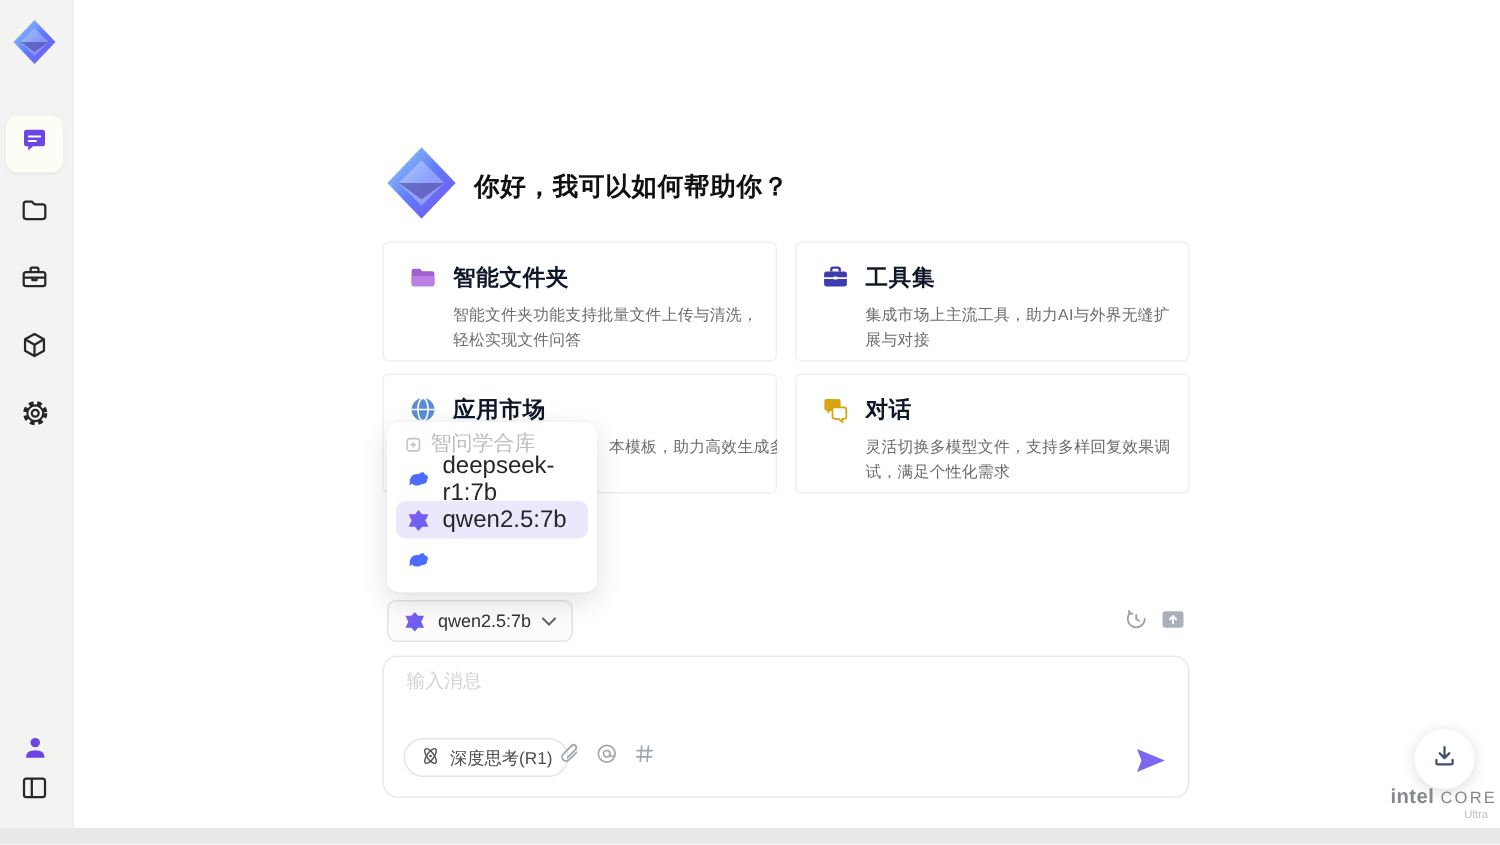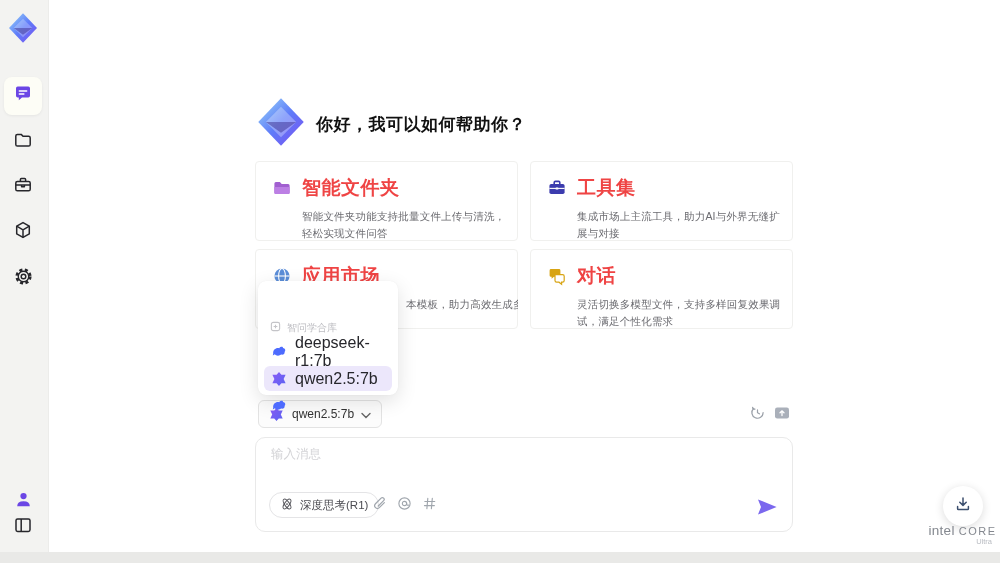--- a/index.html
+++ b/index.html
@@ -25,28 +25,28 @@
   .greeting{position:absolute;left:316px;top:113px;font-size:17px;font-weight:bold;color:#111;letter-spacing:.5px;}
 
   
   .card{position:absolute;width:263px;height:80px;background:#fff;border:1px solid #f0f0ee;border-radius:4px;box-sizing:border-box;padding:13px 10px 0 16px;cursor:pointer;}
   .card1{left:255px;top:161px;}
   .card2{left:530px;top:161px;}
   .card3{left:255px;top:249px;}
   .card4{left:530px;top:249px;}
   .card-head{display:flex;align-items:center;gap:10px;}
   .card-icon{width:20px;height:20px;flex:0 0 20px;}
-  .card-title{font-size:19px;font-weight:bold;color:#ef4444;letter-spacing:.5px;}
+  .card-title{font-size:15px;font-weight:bold;color:#0f172a;letter-spacing:.5px;}
   .card-desc{margin:7px 0 0 30px;width:212px;font-size:10.5px;line-height:1.6;color:#6b6b70;letter-spacing:.2px;}
   .card3 .card-desc{white-space:nowrap;overflow:hidden;padding-left:104px;box-sizing:border-box;width:216px;}
 
   
   .dropdown{position:absolute;left:258px;top:281px;width:140px;height:114px;background:#fff;border-radius:8px;
             box-shadow:0 6px 20px rgba(0,0,0,.12),0 0 1px rgba(0,0,0,.08);padding:8px 6px;box-sizing:border-box;z-index:5;}
-  .dd-header{display:flex;align-items:flex-start;gap:6px;padding:0 6px;height:16px;font-size:10px;color:#bdbdc2;margin-top:32px;}
+  .dd-header{display:flex;align-items:flex-end;gap:6px;padding:0 6px;height:16px;font-size:14px;color:#bdbdc2;}
   .dd-item{display:flex;align-items:center;gap:8px;height:25px;margin-top:2px;padding:0 7px;border-radius:6px;font-size:16px;color:#26262b;cursor:pointer;}
   .dd-item.selected{background:#ece7fb;}
   .dd-ico{width:16px;height:16px;flex:0 0 16px;}
 
   
   .selector{position:absolute;left:258px;top:400px;height:26px;display:inline-flex;align-items:center;gap:7px;
             padding:0 10px;background:#fcfcfc;border:1px solid #e3e3e3;border-radius:6px;cursor:pointer;}
   .selector .lbl{font-size:12px;color:#333;}
   .top-icons{position:absolute;left:750px;top:405px;display:flex;gap:9px;align-items:center;}
 
@@ -57,21 +57,21 @@
   .pill{position:absolute;left:13px;bottom:13px;height:24px;display:inline-flex;align-items:center;gap:6px;
         padding:0 10px;border:1px solid #e4e4e6;border-radius:13px;font-size:11.5px;color:#4c4c52;cursor:pointer;background:#fff;}
   .comp-icons{position:absolute;left:116px;bottom:16px;display:flex;gap:10px;align-items:center;}
   .send{position:absolute;right:14px;bottom:14px;width:22px;height:20px;cursor:pointer;}
 
   
   .fab{position:absolute;left:943px;top:486px;width:40px;height:40px;border-radius:50%;background:#fff;
        box-shadow:0 2px 10px rgba(0,0,0,.14);display:flex;align-items:center;justify-content:center;cursor:pointer;}
   .intel{position:absolute;left:925px;top:524px;width:75px;text-align:center;color:#84888f;line-height:1.05;}
   .intel .row{font-size:13.5px;letter-spacing:.3px;}
-  .intel .brand{font-weight:normal;}
+  .intel .brand{font-weight:bold;}
   .intel .prod{font-size:11px;letter-spacing:1.5px;}
   .intel .sub{display:block;font-size:7.5px;color:#b9bcc2;text-align:right;padding-right:8px;}
 
   .bottom-strip{position:absolute;left:0;top:552px;width:1000px;height:11px;background:#e9e9e7;z-index:9;}
 </style>
 </head>
 <body>
 
 <svg width="0" height="0" style="position:absolute">
   <defs>

